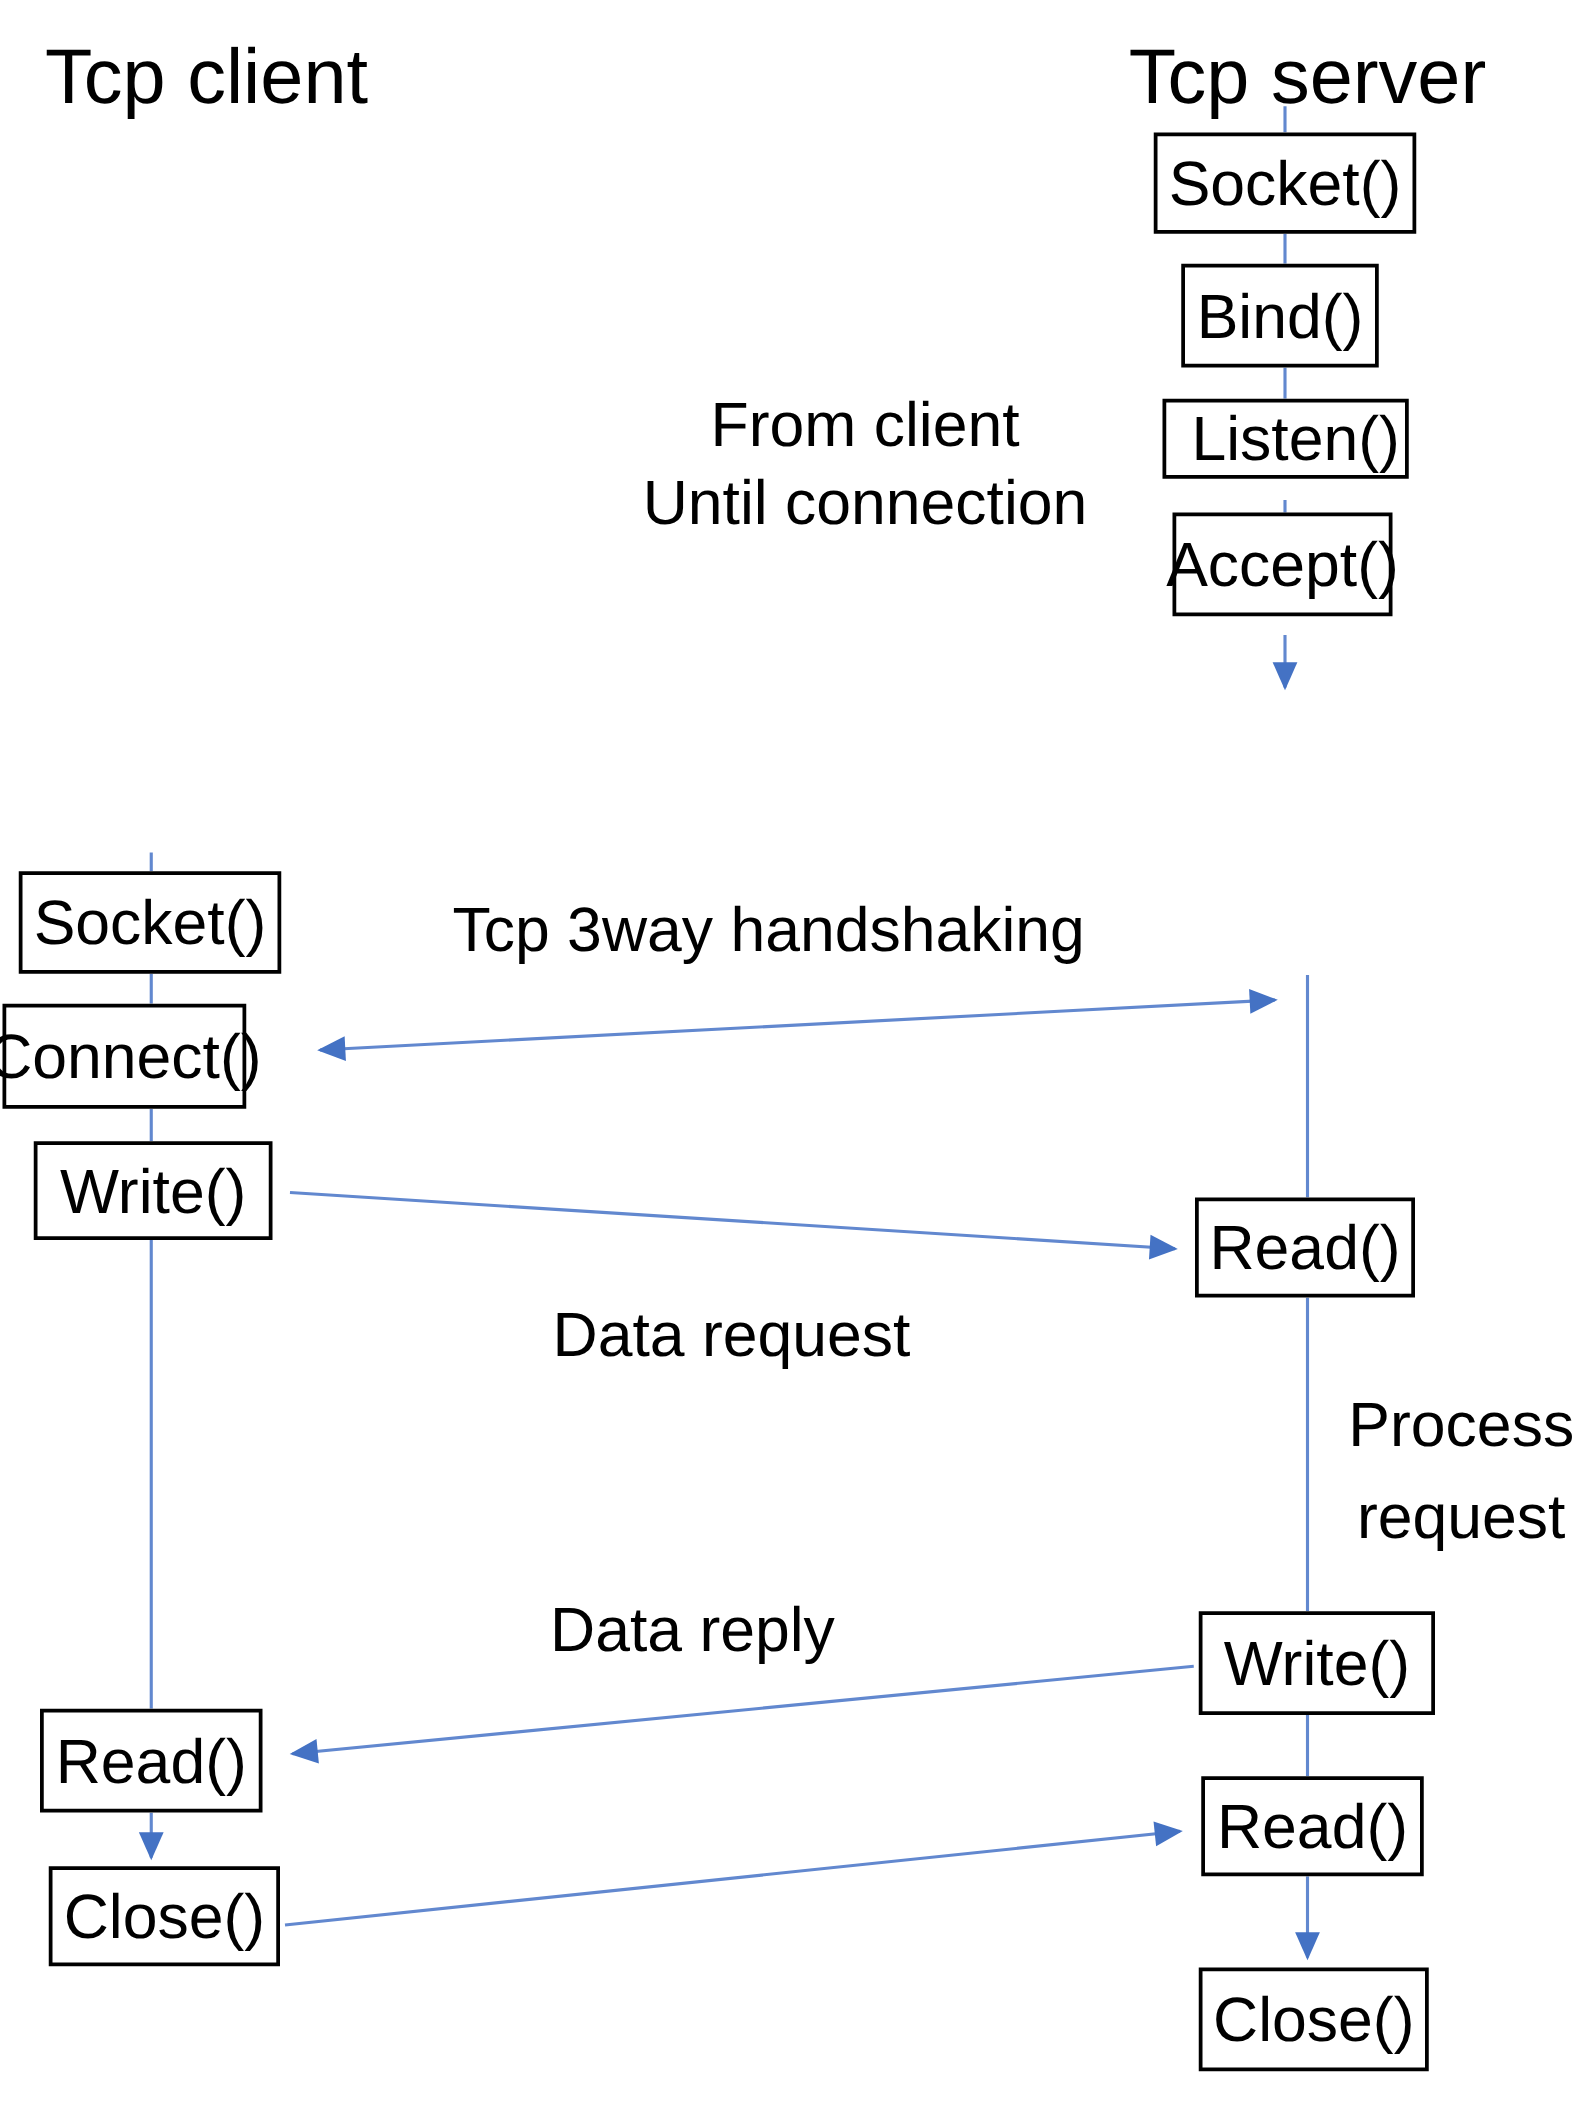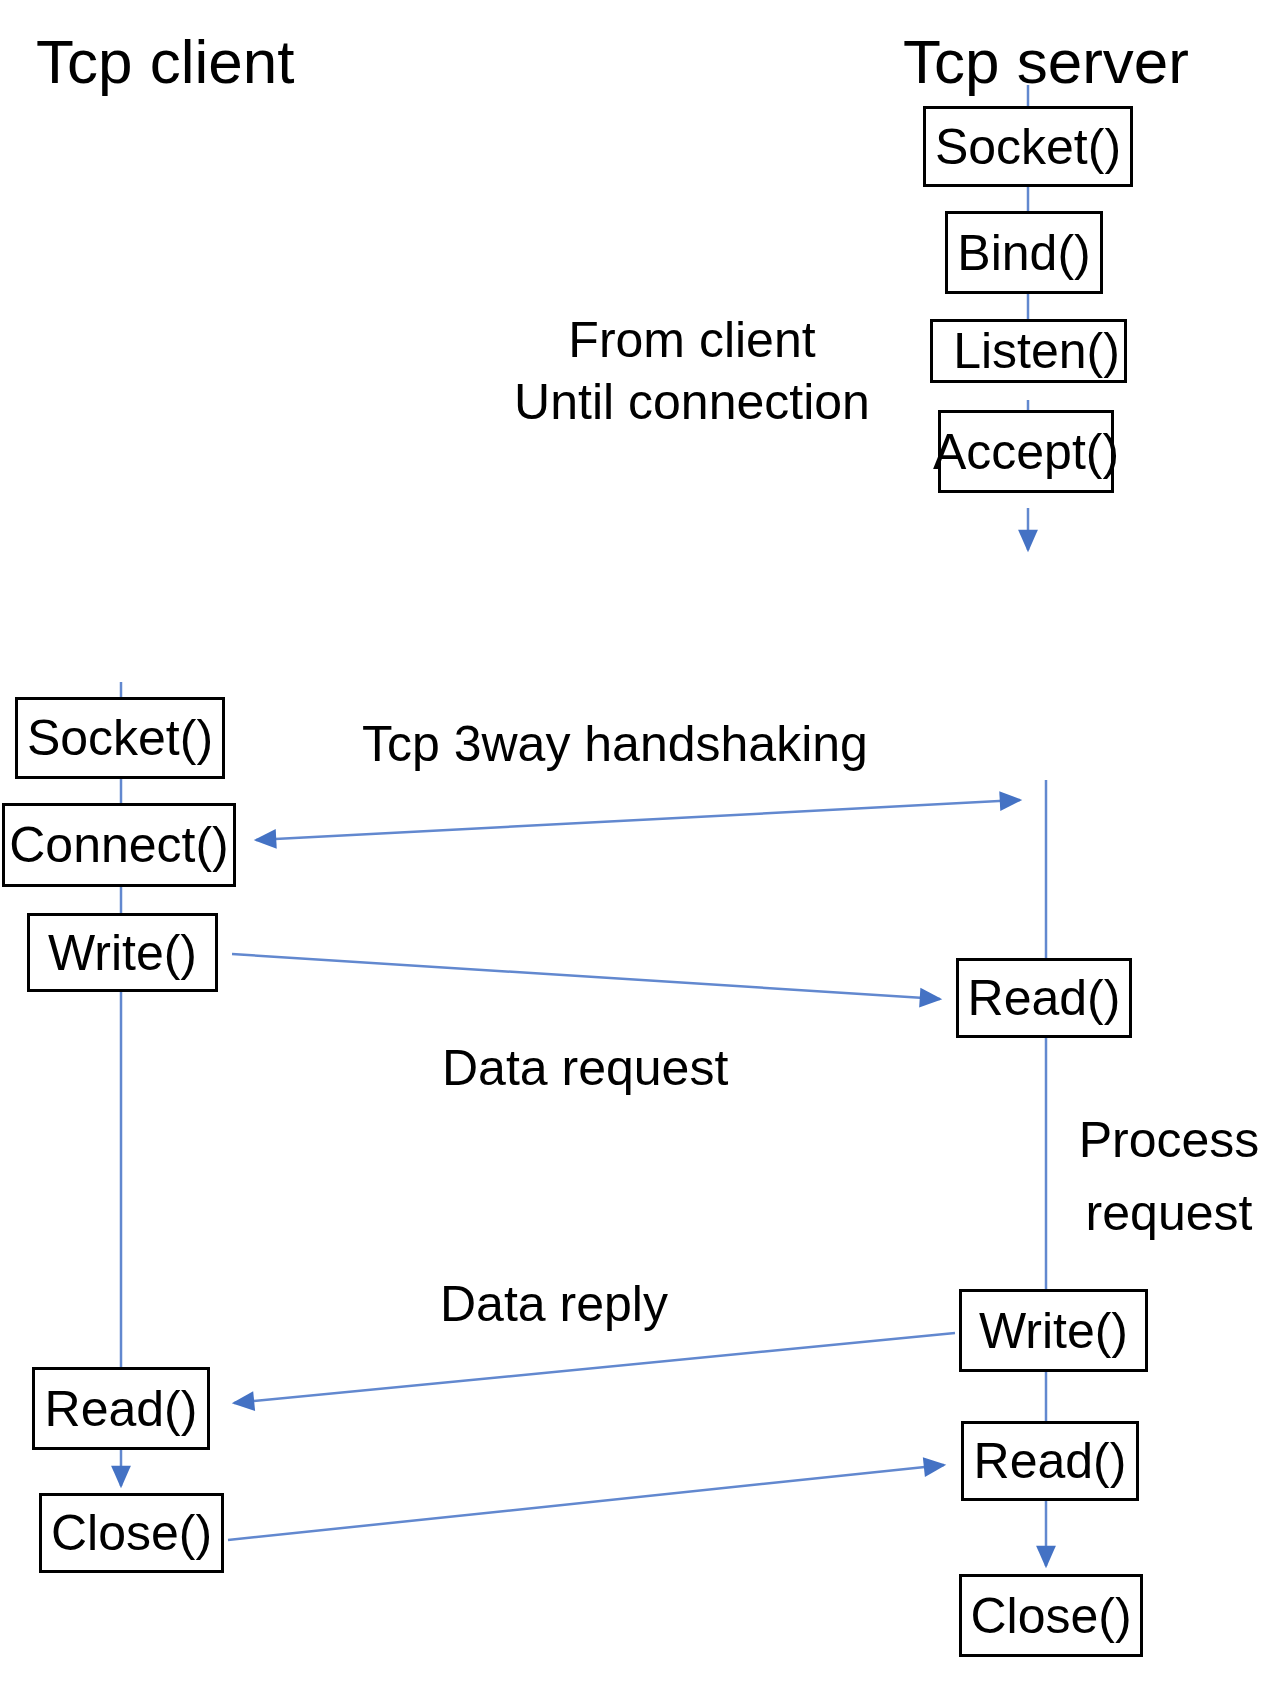--- a/index.html
+++ b/index.html
@@ -64,21 +64,21 @@
 <div class="node" style="left:945px;top:211px;width:158px;height:83px;">Bind()</div>
 <div class="node" style="left:930px;top:319px;width:197px;height:64px;padding-left:16px;">Listen()</div>
 <div class="node" style="left:922px;top:410px;width:176px;height:83px;margin-left:16px;">Accept()</div>
 
 <div class="note center" style="left:442px;top:309px;width:500px;line-height:62px;">
   <div>From client</div>
   <div>Until connection</div>
 </div>
 
 <div class="node" style="left:15px;top:697px;width:210px;height:82px;">Socket()</div>
-<div class="node" style="left:2px;top:803px;width:234px;height:84px;">Connect()</div>
+<div class="node" style="left:2px;top:803px;width:195px;height:84px;">Connect()</div>
 <div class="node" style="left:27px;top:913px;width:191px;height:79px;">Write()</div>
 <div class="node" style="left:32px;top:1367px;width:178px;height:83px;">Read()</div>
 <div class="node" style="left:39px;top:1493px;width:185px;height:80px;">Close()</div>
 
 <div class="note" style="left:362px;top:714px;line-height:1.2;">Tcp 3way handshaking</div>
 
 <div class="note" style="left:430px;top:1038px;line-height:1.2;margin-left:12px;">Data request</div>
 
 <div class="note center" style="left:1054px;top:1104px;width:230px;line-height:73px;">
   <div>Process</div>

